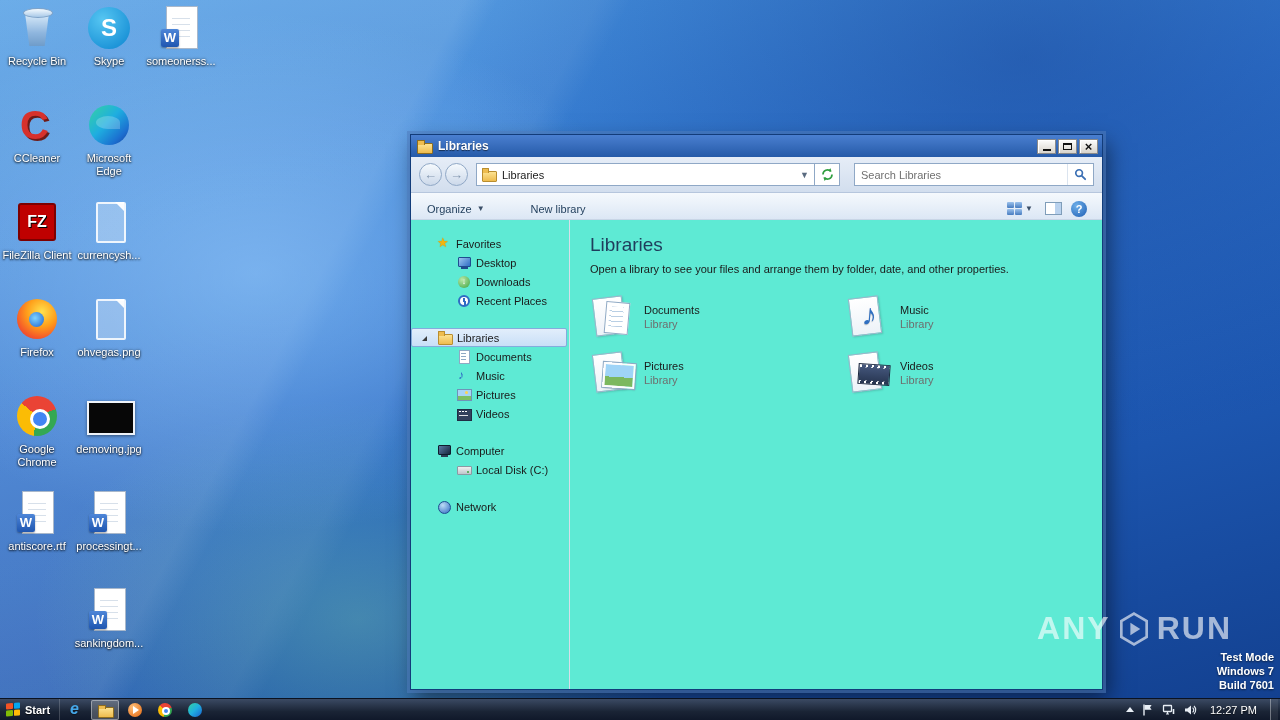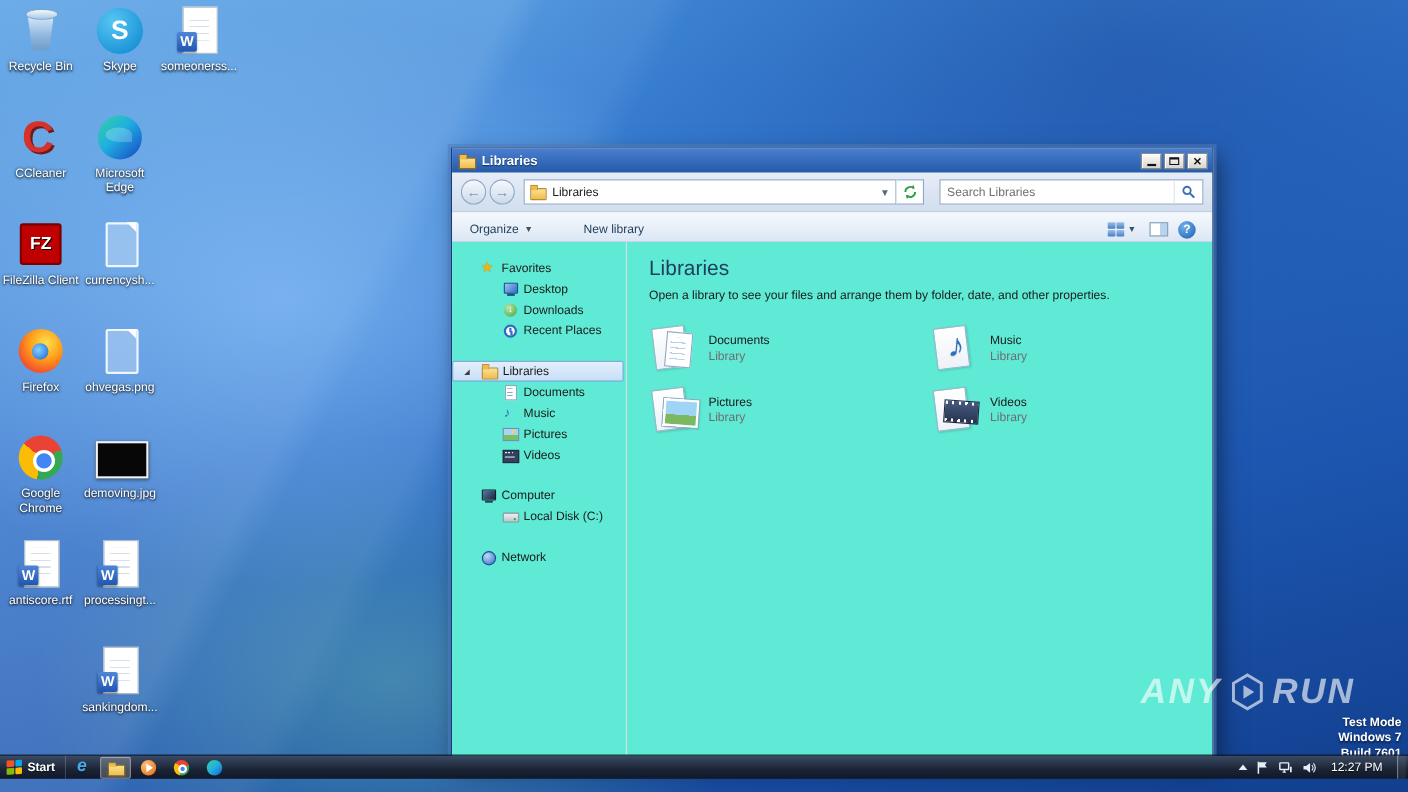--- a/index.html
+++ b/index.html
@@ -133,25 +133,25 @@
 
   .statusbar { height:52px; flex:0 0 52px; background:linear-gradient(#f4f8fc,#e2ebf5); border-top:1px solid #c8d5e4; display:flex; align-items:center; }
   .big-folder { width:40px; height:31px; position:relative; margin:0 14px 0 24px; }
   .big-folder::before{content:"";position:absolute;left:0;top:0;width:16px;height:7px;background:#e8bf5a;border:1px solid #b78f33;border-bottom:none;border-radius:2px 2px 0 0;}
   .big-folder::after{content:"";position:absolute;left:0;top:5px;right:0;bottom:0;background:linear-gradient(#f7dd8e,#eec04f);border:1px solid #b78f33;border-radius:2px;}
   .folder-front{position:absolute;left:2px;right:2px;bottom:1px;height:15px;background:linear-gradient(#fdf3c0,#f3cf6b);border:1px solid #caa23f;border-radius:2px;z-index:1;}
   .status-text { font-size:11px; color:#1a1a1a; }
 
   
   .wm-logo { position:absolute; top:610px; right:48px; display:flex; align-items:center; gap:7px; z-index:20; pointer-events:none; }
-  .wm-logo span { font-size:32px; font-weight:bold; letter-spacing:2px; color:rgba(255,255,255,.62);font-style:italic; }
+  .wm-logo span { font-size:32px; font-weight:bold; letter-spacing:2px; color:rgba(255,255,255,.62); }
   .wm-lines { position:absolute; right:6px; bottom:28px; text-align:right; z-index:20; color:#fff; font-size:11px; font-weight:bold; line-height:14px; text-shadow:0 1px 2px rgba(0,0,0,.6); pointer-events:none; }
 
   
-  .taskbar { position:absolute; left:0; right:0; bottom:12px; height:22px; background:linear-gradient(#3b4a63,#1a2435 60%,#10182a); border-top:1px solid #0b1220; display:flex; align-items:center; z-index:30; }
+  .taskbar { position:absolute; left:0; right:0; bottom:0; height:22px; background:linear-gradient(#3b4a63,#1a2435 60%,#10182a); border-top:1px solid #0b1220; display:flex; align-items:center; z-index:30; }
   .start-btn { display:flex; align-items:center; gap:5px; padding:0 9px 0 6px; height:100%; border-right:1px solid rgba(255,255,255,.18); }
   .start-flag { width:14px; height:13px; display:grid; grid-template-columns:1fr 1fr; gap:1px; transform:skewY(-4deg); }
   .start-flag i { border-radius:1px; }
   .f1{background:#f35325;} .f2{background:#81bc06;} .f3{background:#05a6f0;} .f4{background:#ffba08;}
   .start-label { color:#fff; font-size:11px; font-weight:bold; text-shadow:0 1px 1px rgba(0,0,0,.7); }
   .task-btn { width:28px; height:20px; margin:0 1px; display:flex; align-items:center; justify-content:center; border-radius:2px; }
   .task-btn.active { background:rgba(255,255,255,.22); box-shadow:inset 0 0 0 1px rgba(255,255,255,.38); }
   .qi { width:16px; height:16px; position:relative; display:block; }
   .qi-ie::before{content:"e";position:absolute;left:3px;top:-2px;font-size:16px;font-weight:bold;font-style:italic;color:#45a7e8;text-shadow:0 1px 1px rgba(0,0,0,.4);}
   .qi-folder::before{content:"";position:absolute;left:1px;top:5px;width:14px;height:9px;background:linear-gradient(#fce291,#eebc4e);border:1px solid #8f6e1f;border-radius:1px;}

